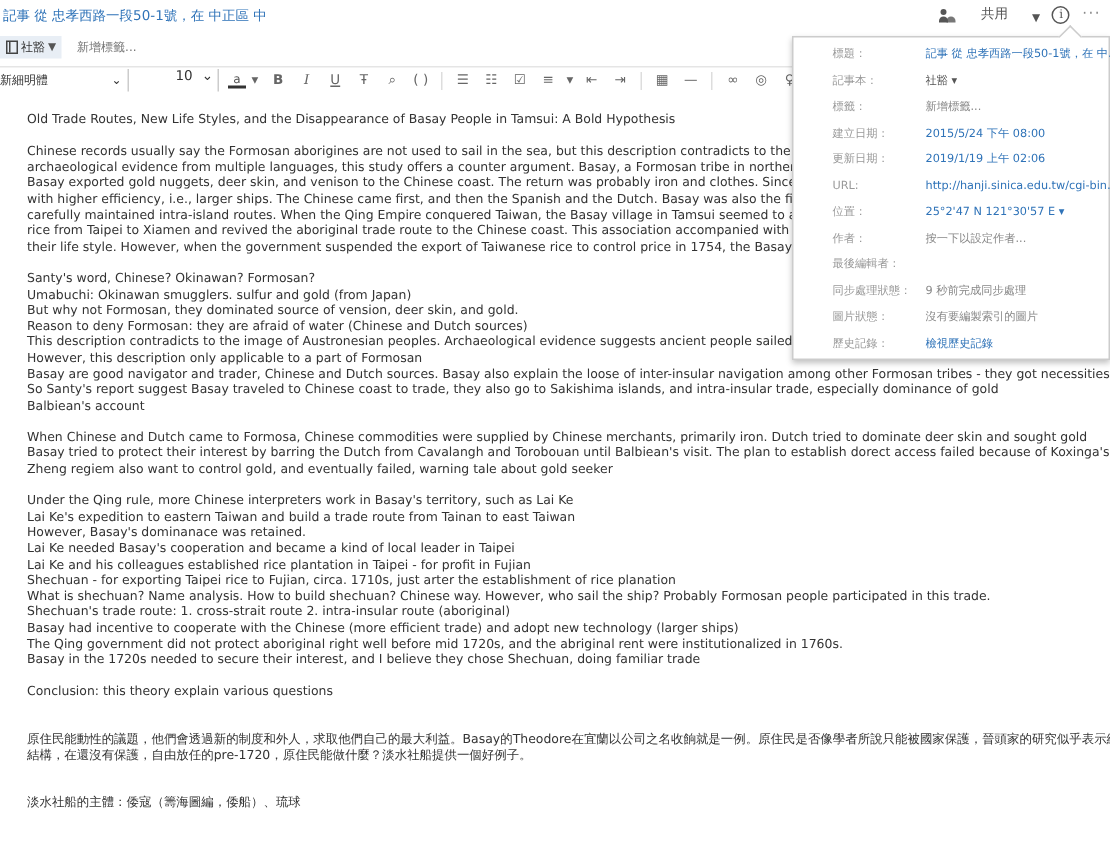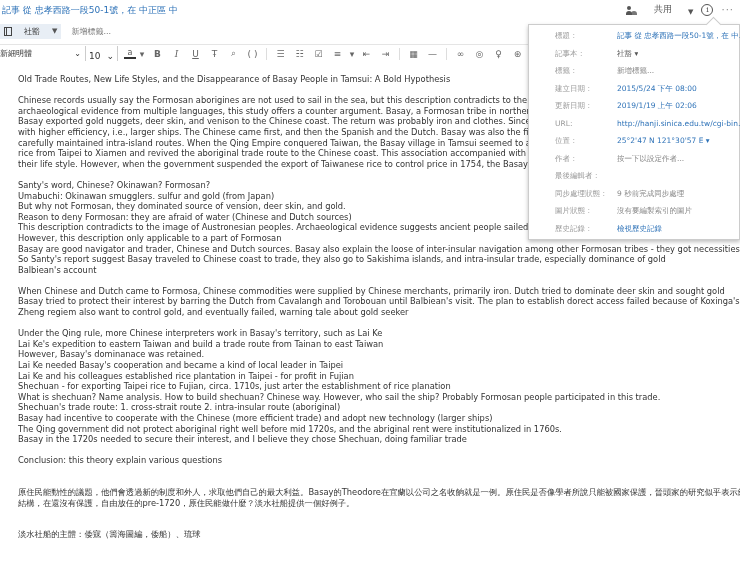--- a/index.html
+++ b/index.html
@@ -11,28 +11,28 @@
   .top-right { position: absolute; right: 6px; top: 3px; display: flex; align-items: center; gap: 8px; font-size: 9px; color: #555; }
   .share-btn { display: flex; align-items: flex-end; gap: 16px; cursor: pointer; }
   .share-icon { width: 12px; height: 10px; position: relative; }
   .share-icon::before { content: ""; position: absolute; left: 1px; top: 0; width: 4px; height: 4px; border-radius: 50%; background: #555; }
   .share-icon::after { content: ""; position: absolute; left: 0; top: 5px; width: 6px; height: 4px; border-radius: 3px 3px 0 0; background: #555; box-shadow: 5px 0 0 #777; }
   .caret { font-size: 7px; color: #555; }
   .info-icon { width: 12px; height: 12px; border: 1px solid #555; border-radius: 50%; font-size: 8px; line-height: 10px; text-align: center; color: #555; font-family: "DejaVu Serif", serif; cursor: pointer; }
   .more-icon { color: #888; font-size: 10px; letter-spacing: 1px; cursor: pointer; }
 
   .notebook-row { position: absolute; left: 0; top: 23px; height: 16px; display: flex; align-items: center; gap: 10px; }
-  .notebook-btn { background: #e8eef5; height: 15px; padding: 0 4px; display: flex; align-items: center; gap: 12px; font-size: 8px; color: #333; cursor: pointer; }
+  .notebook-btn { background: #e8eef5; height: 15px; padding: 0 4px; display: flex; align-items: center; gap: 2px; font-size: 8px; color: #333; cursor: pointer; }
   .nb-icon { width: 8px; height: 9px; border: 1px solid #444; position: relative; }
   .nb-icon::after { content: ""; position: absolute; left: 1px; top: 0; width: 1px; height: 7px; background: #444; }
   .tag-input { font-size: 8px; color: #999; border: none; outline: none; width: 80px; background: transparent; font-family: inherit; }
 
   .toolbar { position: absolute; left: 0; top: 44px; width: 740px; height: 18px; border-top: 1px solid #e5e5e5; display: flex; align-items: center; font-size: 8px; color: #555; }
   .font-select { width: 86px; height: 15px; border-right: 1px solid #ccc; display: flex; align-items: center; justify-content: space-between; padding: 0 4px 0 0; font-size: 8px; color: #333; cursor: pointer; }
-  .size-select { width: 32px; height: 15px; border-right: 1px solid #ccc; display: flex; align-items: flex-end; justify-content: space-between; padding: 0 3px; font-size: 9px; color: #333; cursor: pointer; }
+  .size-select { width: 32px; height: 15px; border-right: 1px solid #ccc; display: flex; align-items: flex-start; justify-content: space-between; padding: 0 3px; font-size: 9px; color: #333; cursor: pointer; margin-left: 28px; }
   .tb-btn { width: 19px; text-align: center; font-size: 9px; color: #666; cursor: pointer; }
   .tb-sep { width: 1px; height: 12px; background: #ddd; margin: 0 4px; }
   .tb-color { width: 12px; text-align: center; border-bottom: 2px solid #333; font-size: 8px; margin-left: 6px; cursor: pointer; }
 
   .editor { position: absolute; left: 18px; top: 74px; width: 720px; font-size: 8.3px; line-height: 10.6px; color: #333; }
   .editor p { white-space: nowrap; }
   .editor .gap { height: 10.6px; }
   .editor .gap2 { height: 21px; }
 
   .info-panel { position: absolute; left: 528px; top: 24px; width: 212px; height: 216px; background: #fff; border: 1px solid #ccc; box-shadow: 0 2px 4px rgba(0,0,0,0.25); }

